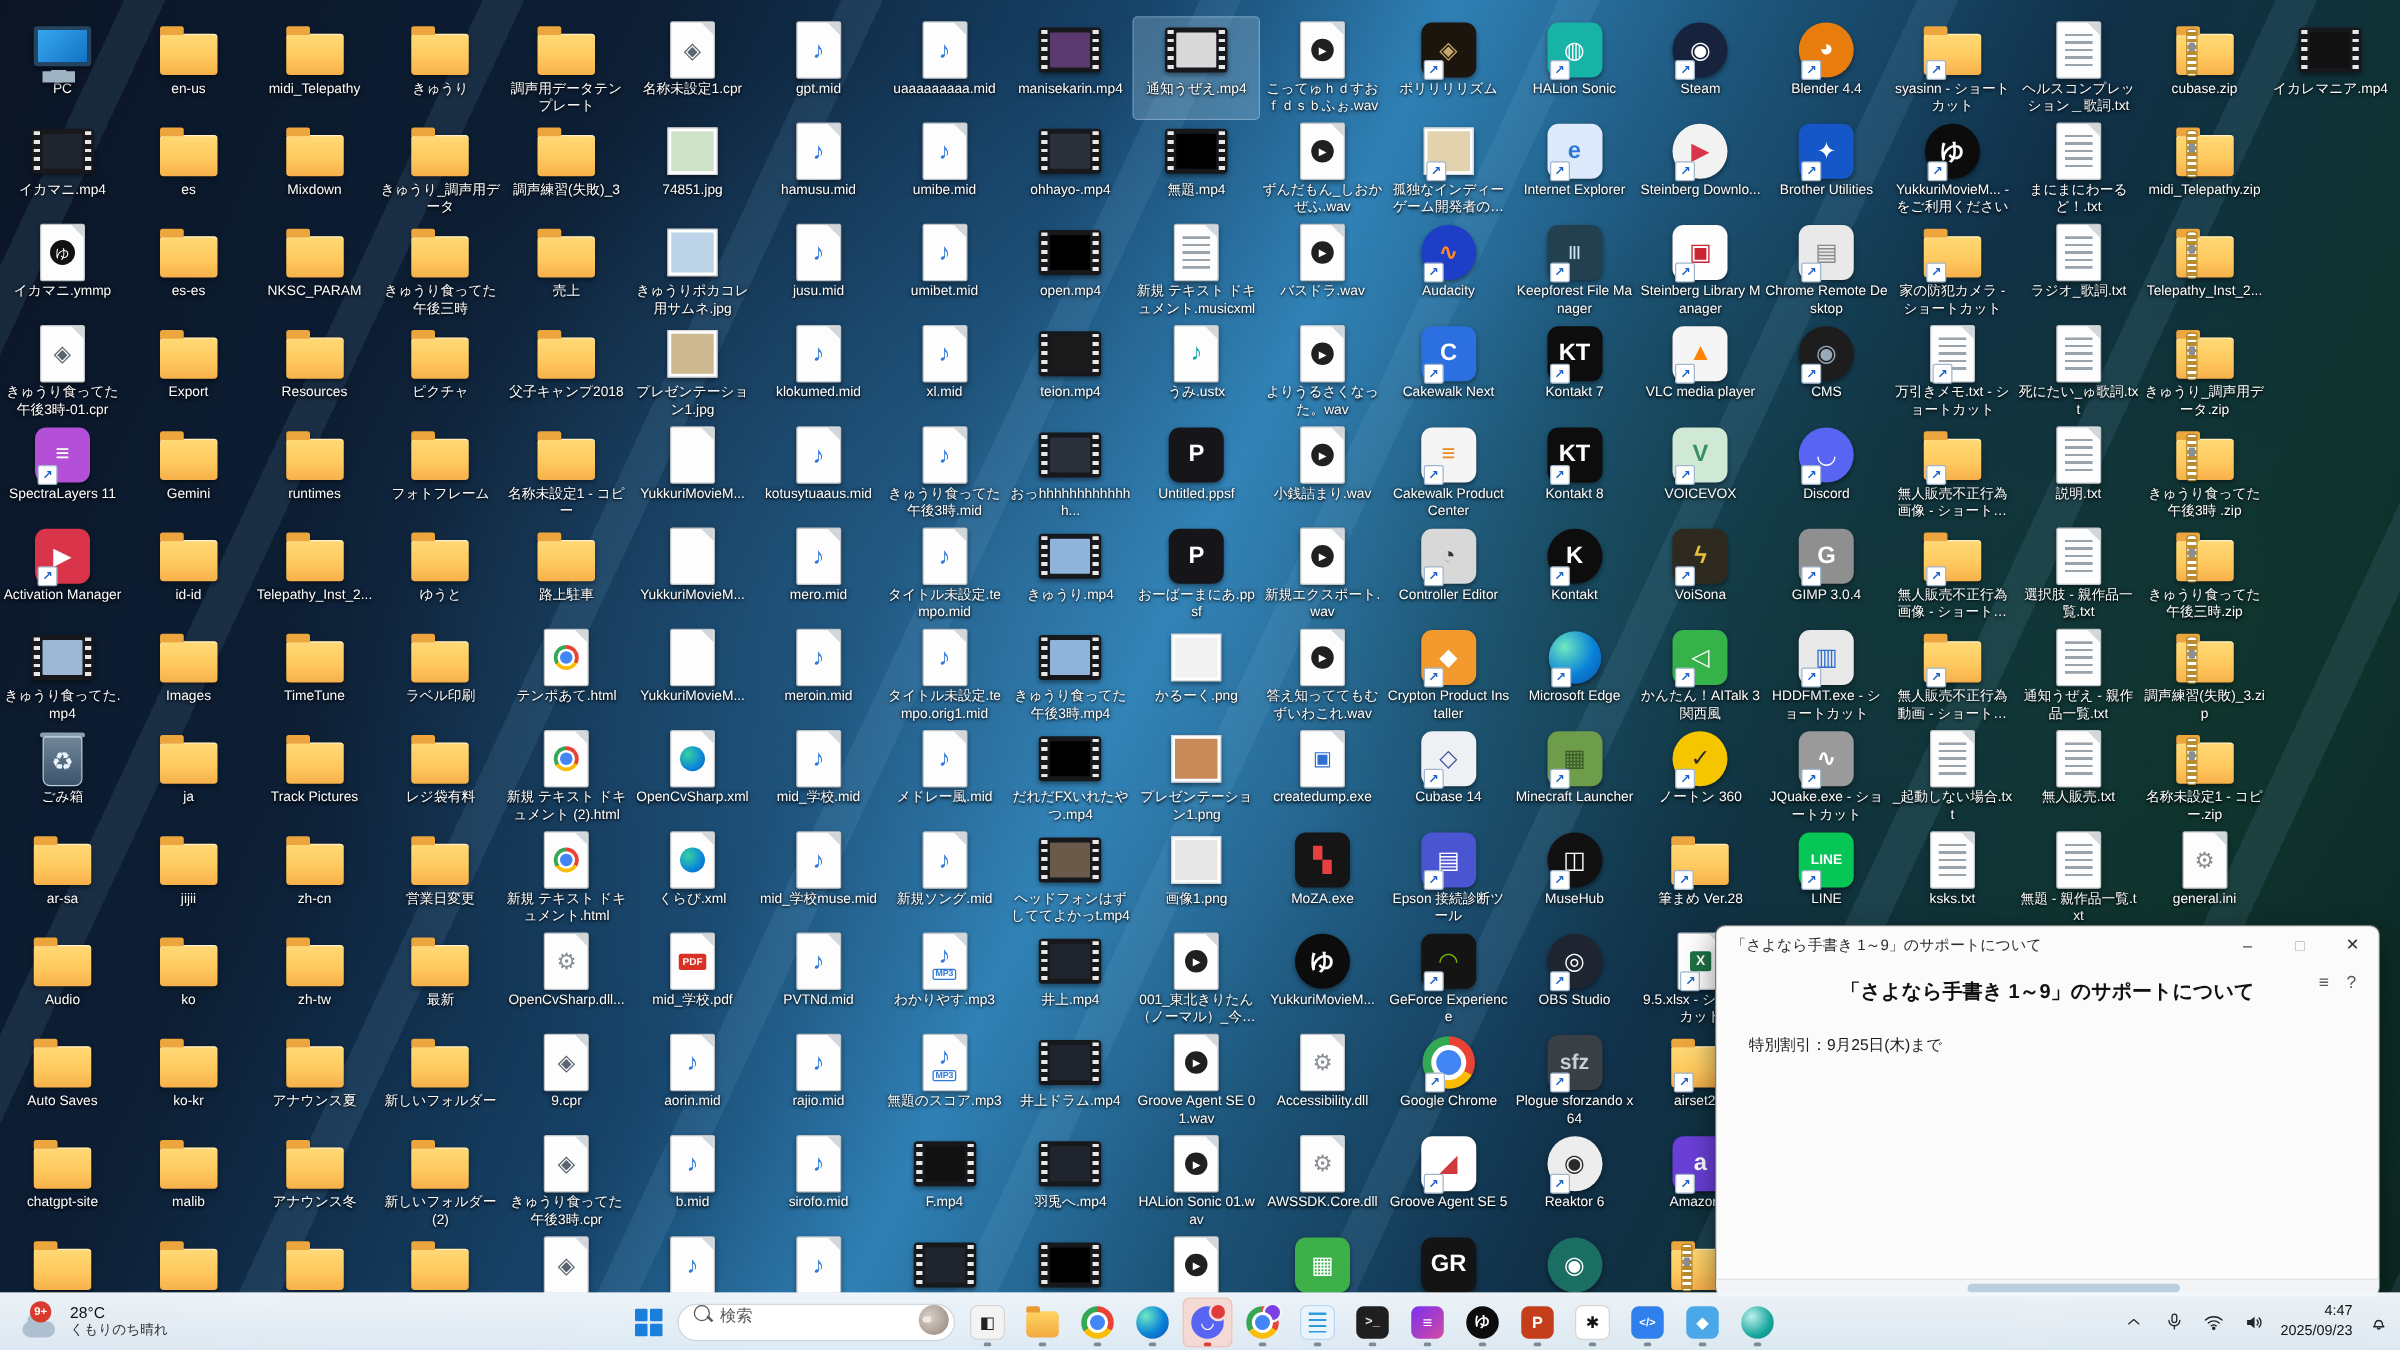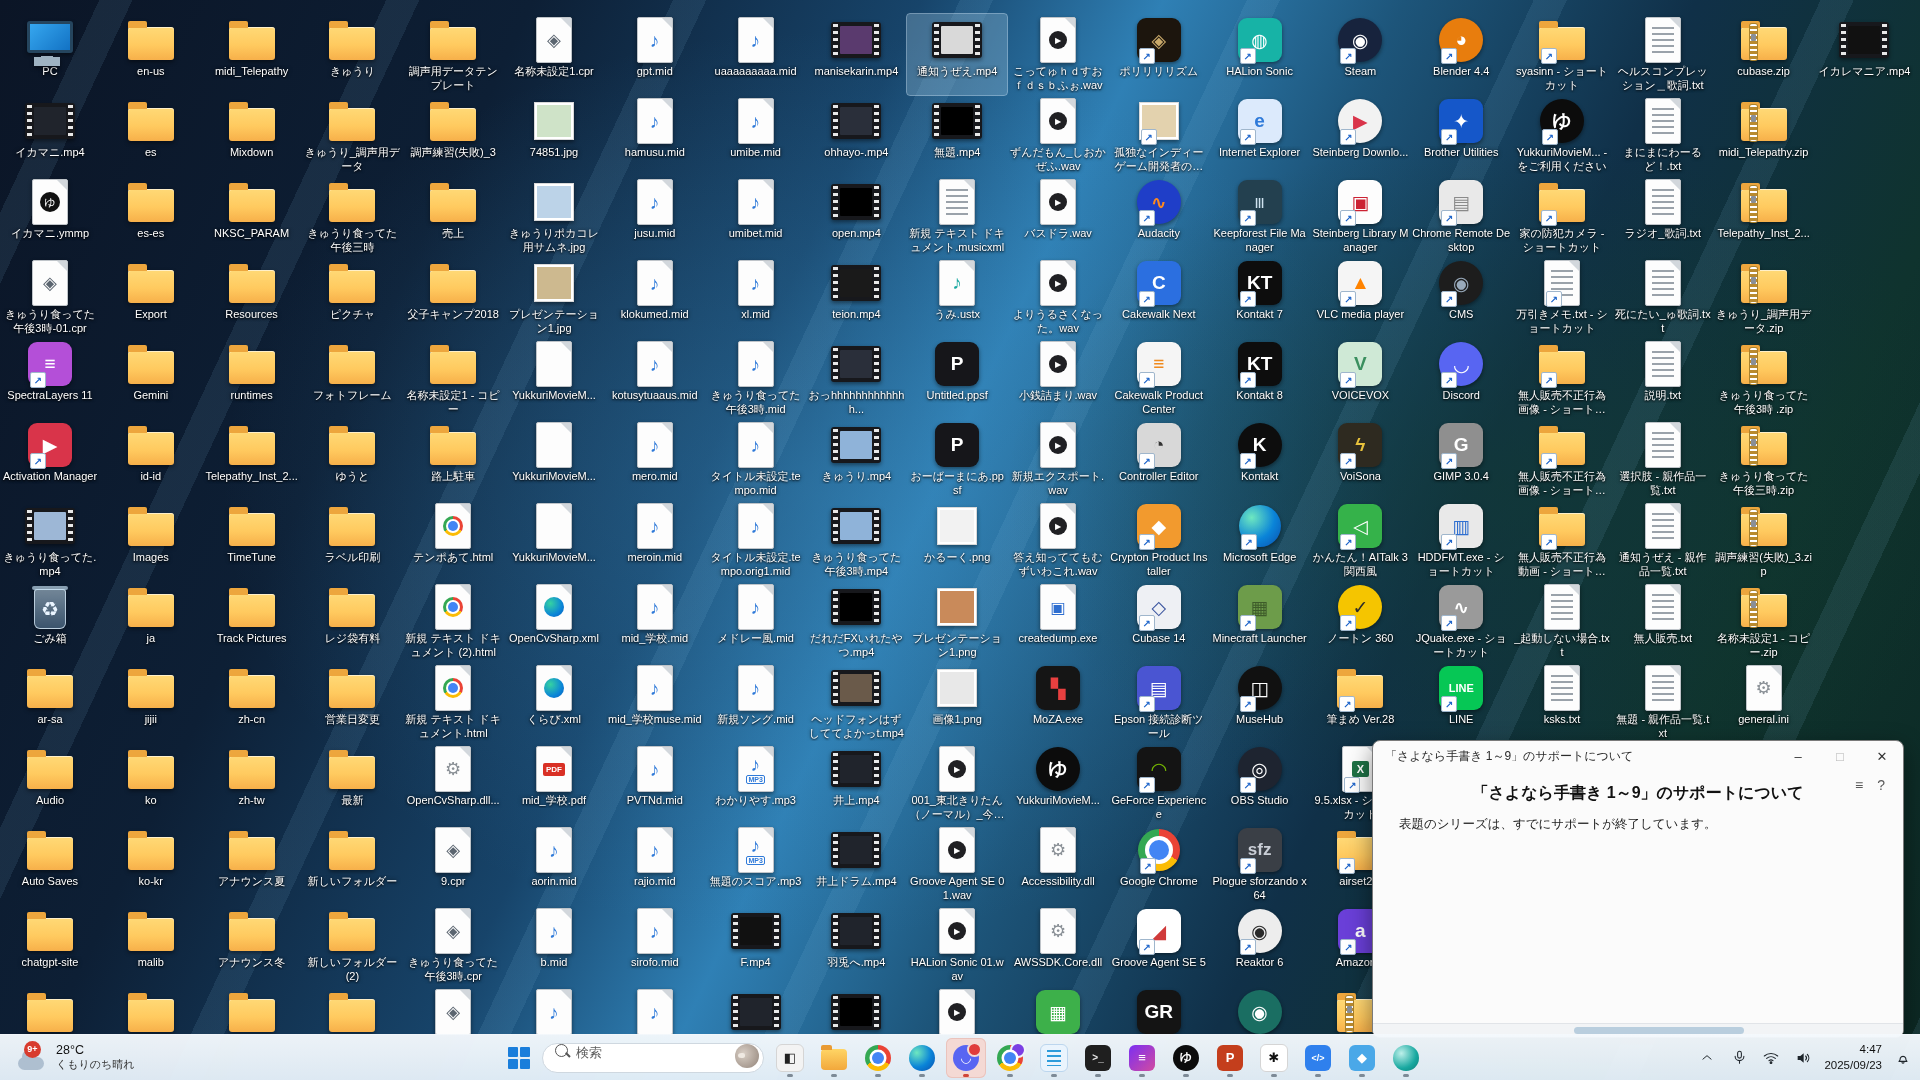--- a/index.html
+++ b/index.html
@@ -1865,22 +1865,22 @@
     <div class="wbtn">–</div>
     <div class="wbtn dim">□</div>
     <div class="wbtn">✕</div>
   </div>
   <div class="dlg-tools">
     <span>≡</span>
     <span>?</span>
   </div>
   <div class="dlg-h">「さよなら手書き 1～9」のサポートについて</div>
   <div class="dlg-body">
-    <div>表題のシリーズは、すでにサポートが終了しています。</div>
   </div>
+  <div class="dlg-dead">特別割引：9月25日(木)まで</div>
   <div class="dlg-sb">
       <span></span>
     </div>
 </div>
 
 <div class="tb">
   <div class="weather">
     <span class="cloud">
       <span class="badge9">9+</span>
         <i></i>

